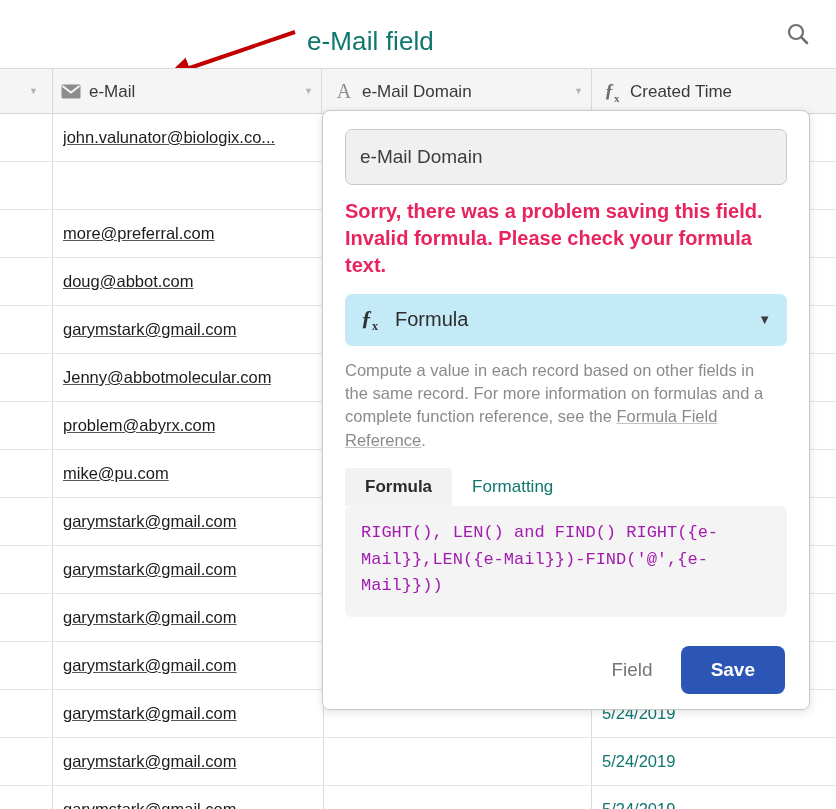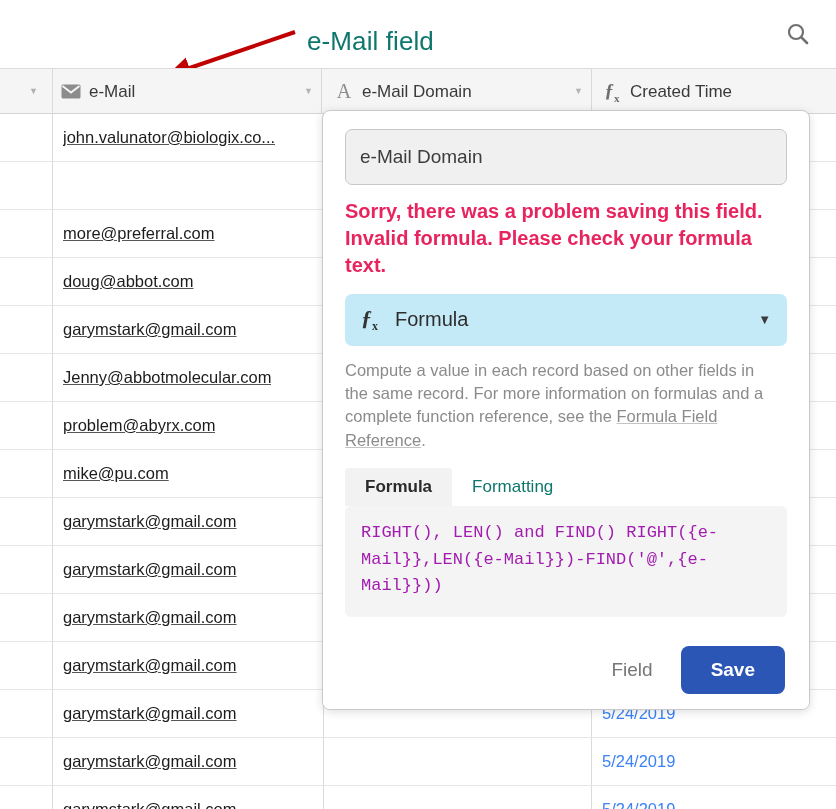--- a/index.html
+++ b/index.html
@@ -50,21 +50,21 @@
     border-bottom:1px solid #e6e6e8;}
   .cell{position:absolute;top:0;height:47px;display:flex;align-items:center;
     box-sizing:border-box;padding:0 10px;font-size:16.5px;color:#222;}
   .c0{left:0;width:53px;border-right:1px solid #dadada;}
   .c1{left:53px;width:271px;border-right:1px solid #dadada;}
   .c2{left:324px;width:268px;border-right:1px solid #dadada;}
   .c3{left:592px;width:244px;}
   .email{text-decoration:underline;text-decoration-color:#555;color:#1c1c1c;
     white-space:nowrap;overflow:hidden;text-overflow:ellipsis;cursor:pointer;
     font-size:16.5px;}
-  .date{color:#3b82f6;font-size:16.5px;}
+  .date{color:#0f766e;font-size:16.5px;}
 
   
   .popup{position:absolute;left:322px;top:110px;width:488px;height:600px;
     background:#ffffff;border:1px solid #c9c9c9;border-radius:8px;
     box-shadow:0 2px 10px rgba(0,0,0,.13);box-sizing:border-box;overflow:hidden;}
   .popup-body{padding:18px 22px 0 22px;}
 
   .name-input{width:100%;height:56px;box-sizing:border-box;
     background:#f0f0f0;border:1px solid #c8c8c8;border-radius:7px;
     font-family:"Liberation Sans",sans-serif;font-size:19px;color:#3d3d3d;

